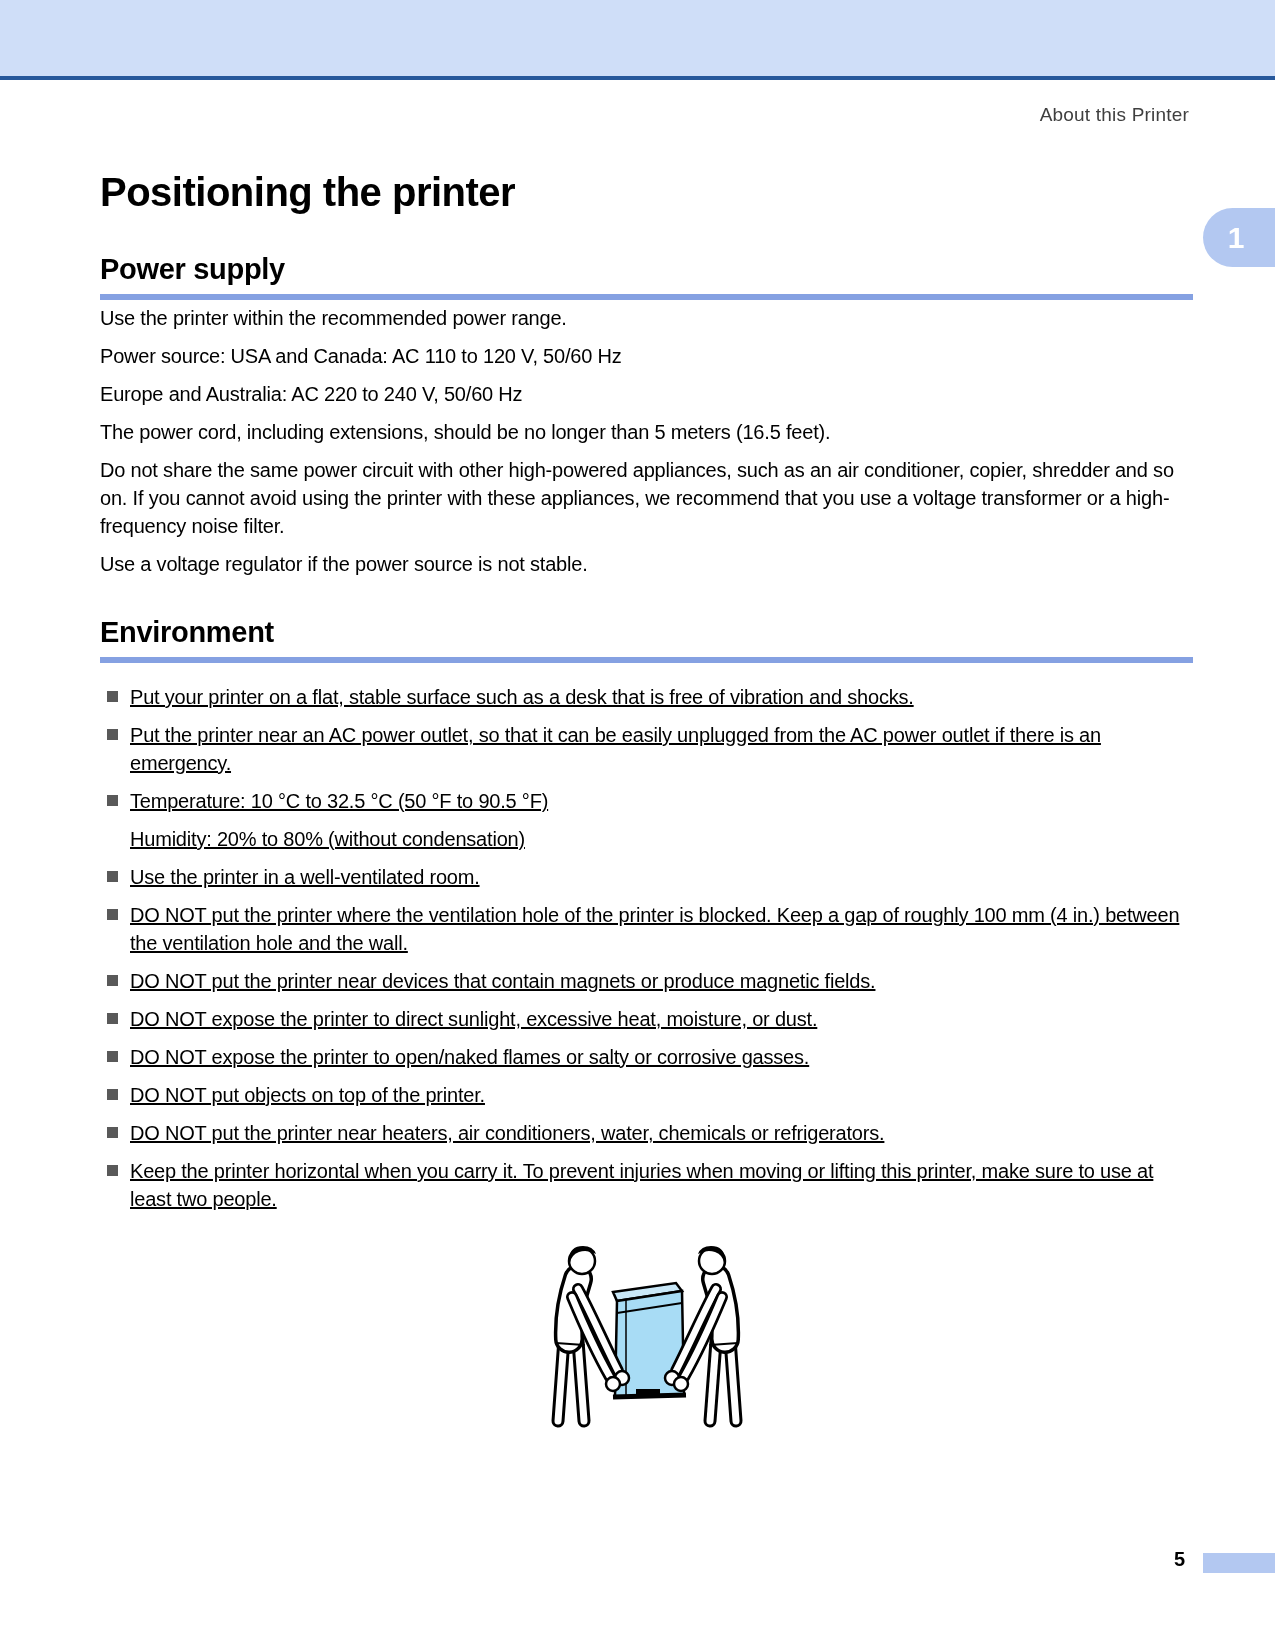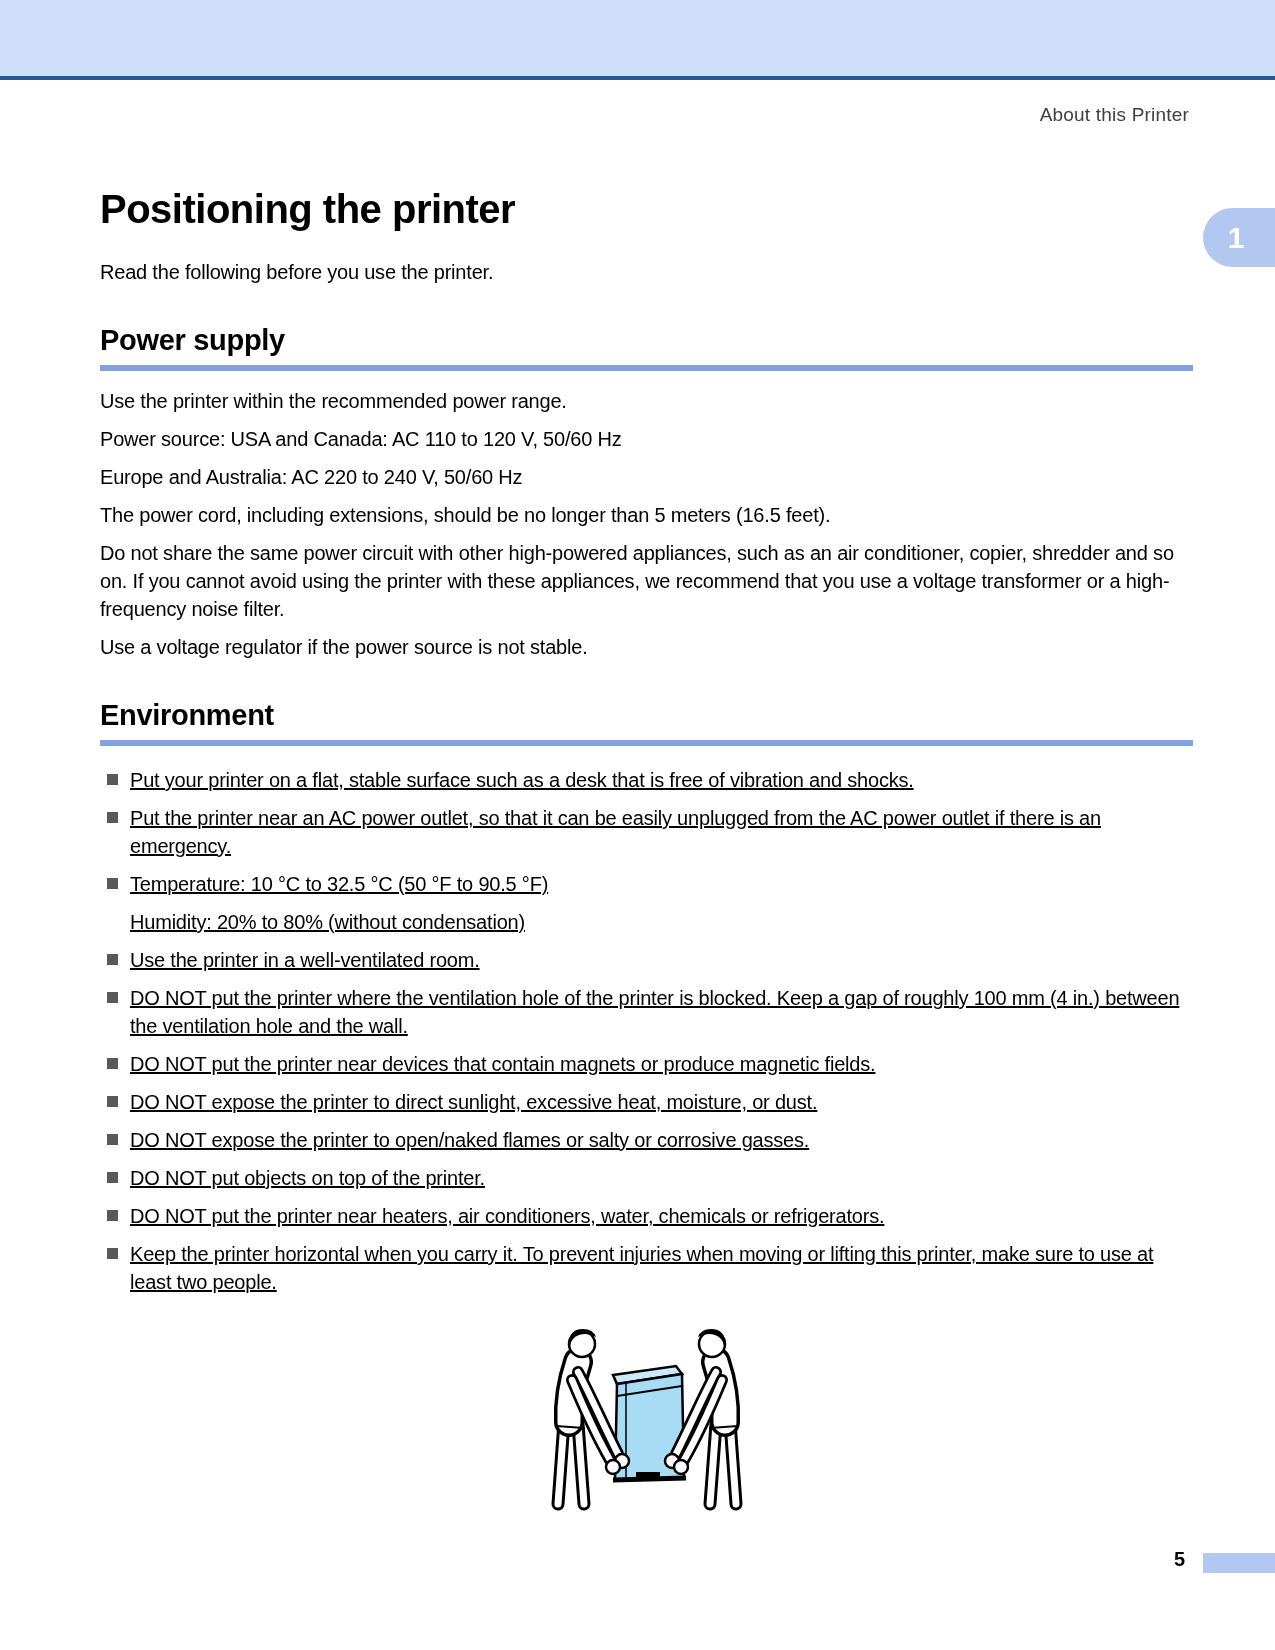--- a/index.html
+++ b/index.html
@@ -29,21 +29,21 @@
   .chapter-tab {
     position: absolute; top: 208px; right: 0; width: 72px; height: 59px;
     background: #b3c8f1;
     border-radius: 30px 0 0 30px;
     color: #ffffff; font-size: 30px; font-weight: bold;
     display: flex; align-items: center; justify-content: center;
     padding-right: 6px; box-sizing: border-box;
   }
 
   .content {
-    position: absolute; left: 100px; top: 187px; width: 1093px;
+    position: absolute; left: 100px; top: 170px; width: 1093px;
   }
 
   h1 {
     font-size: 40px; font-weight: bold; margin: 0;
     letter-spacing: -0.5px;
   }
 
   .intro {
     font-size: 20px; line-height: 28px; margin: 26px 0 0 0;
     letter-spacing: -0.2px;
@@ -51,21 +51,21 @@
 
   .section { margin-top: 38px; }
 
   h2 {
     font-size: 29px; font-weight: bold; margin: 0 0 0 0;
     padding-bottom: 8px;
     border-bottom: 6px solid #85a1e2;
     letter-spacing: -0.3px;
   }
 
-  .section .body { margin-top: 16px; }
+  .section .body { margin-top: 4px; }
 
   .section p {
     font-size: 20px; line-height: 28px; margin: 0 0 10px 0;
     letter-spacing: -0.2px;
   }
 
   ul.env-list { list-style: none; margin: 20px 0 0 0; padding: 0; }
 
   ul.env-list li {
     position: relative;
@@ -108,21 +108,20 @@
 <div class="running-head">About this Printer</div>
 
 <div class="chapter-tab">
   <span>1</span>
 </div>
 
 <div class="content">
 
   <h1>Positioning the printer</h1>
 
-  <p class="intro">Read the following before you use the printer.</p>
 
   <div class="section">
     <h2>Power supply</h2>
     <div class="body">
       <p>Use the printer within the recommended power range.</p>
       <p>Power source: USA and Canada: AC 110 to 120 V, 50/60 Hz</p>
       <p>Europe and Australia: AC 220 to 240 V, 50/60 Hz</p>
       <p>The power cord, including extensions, should be no longer than 5 meters (16.5 feet).</p>
       <p>Do not share the same power circuit with other high-powered appliances, such as an air conditioner, copier, shredder and so on. If you cannot avoid using the printer with these appliances, we recommend that you use a voltage transformer or a high-frequency noise filter.</p>
       <p>Use a voltage regulator if the power source is not stable.</p>

